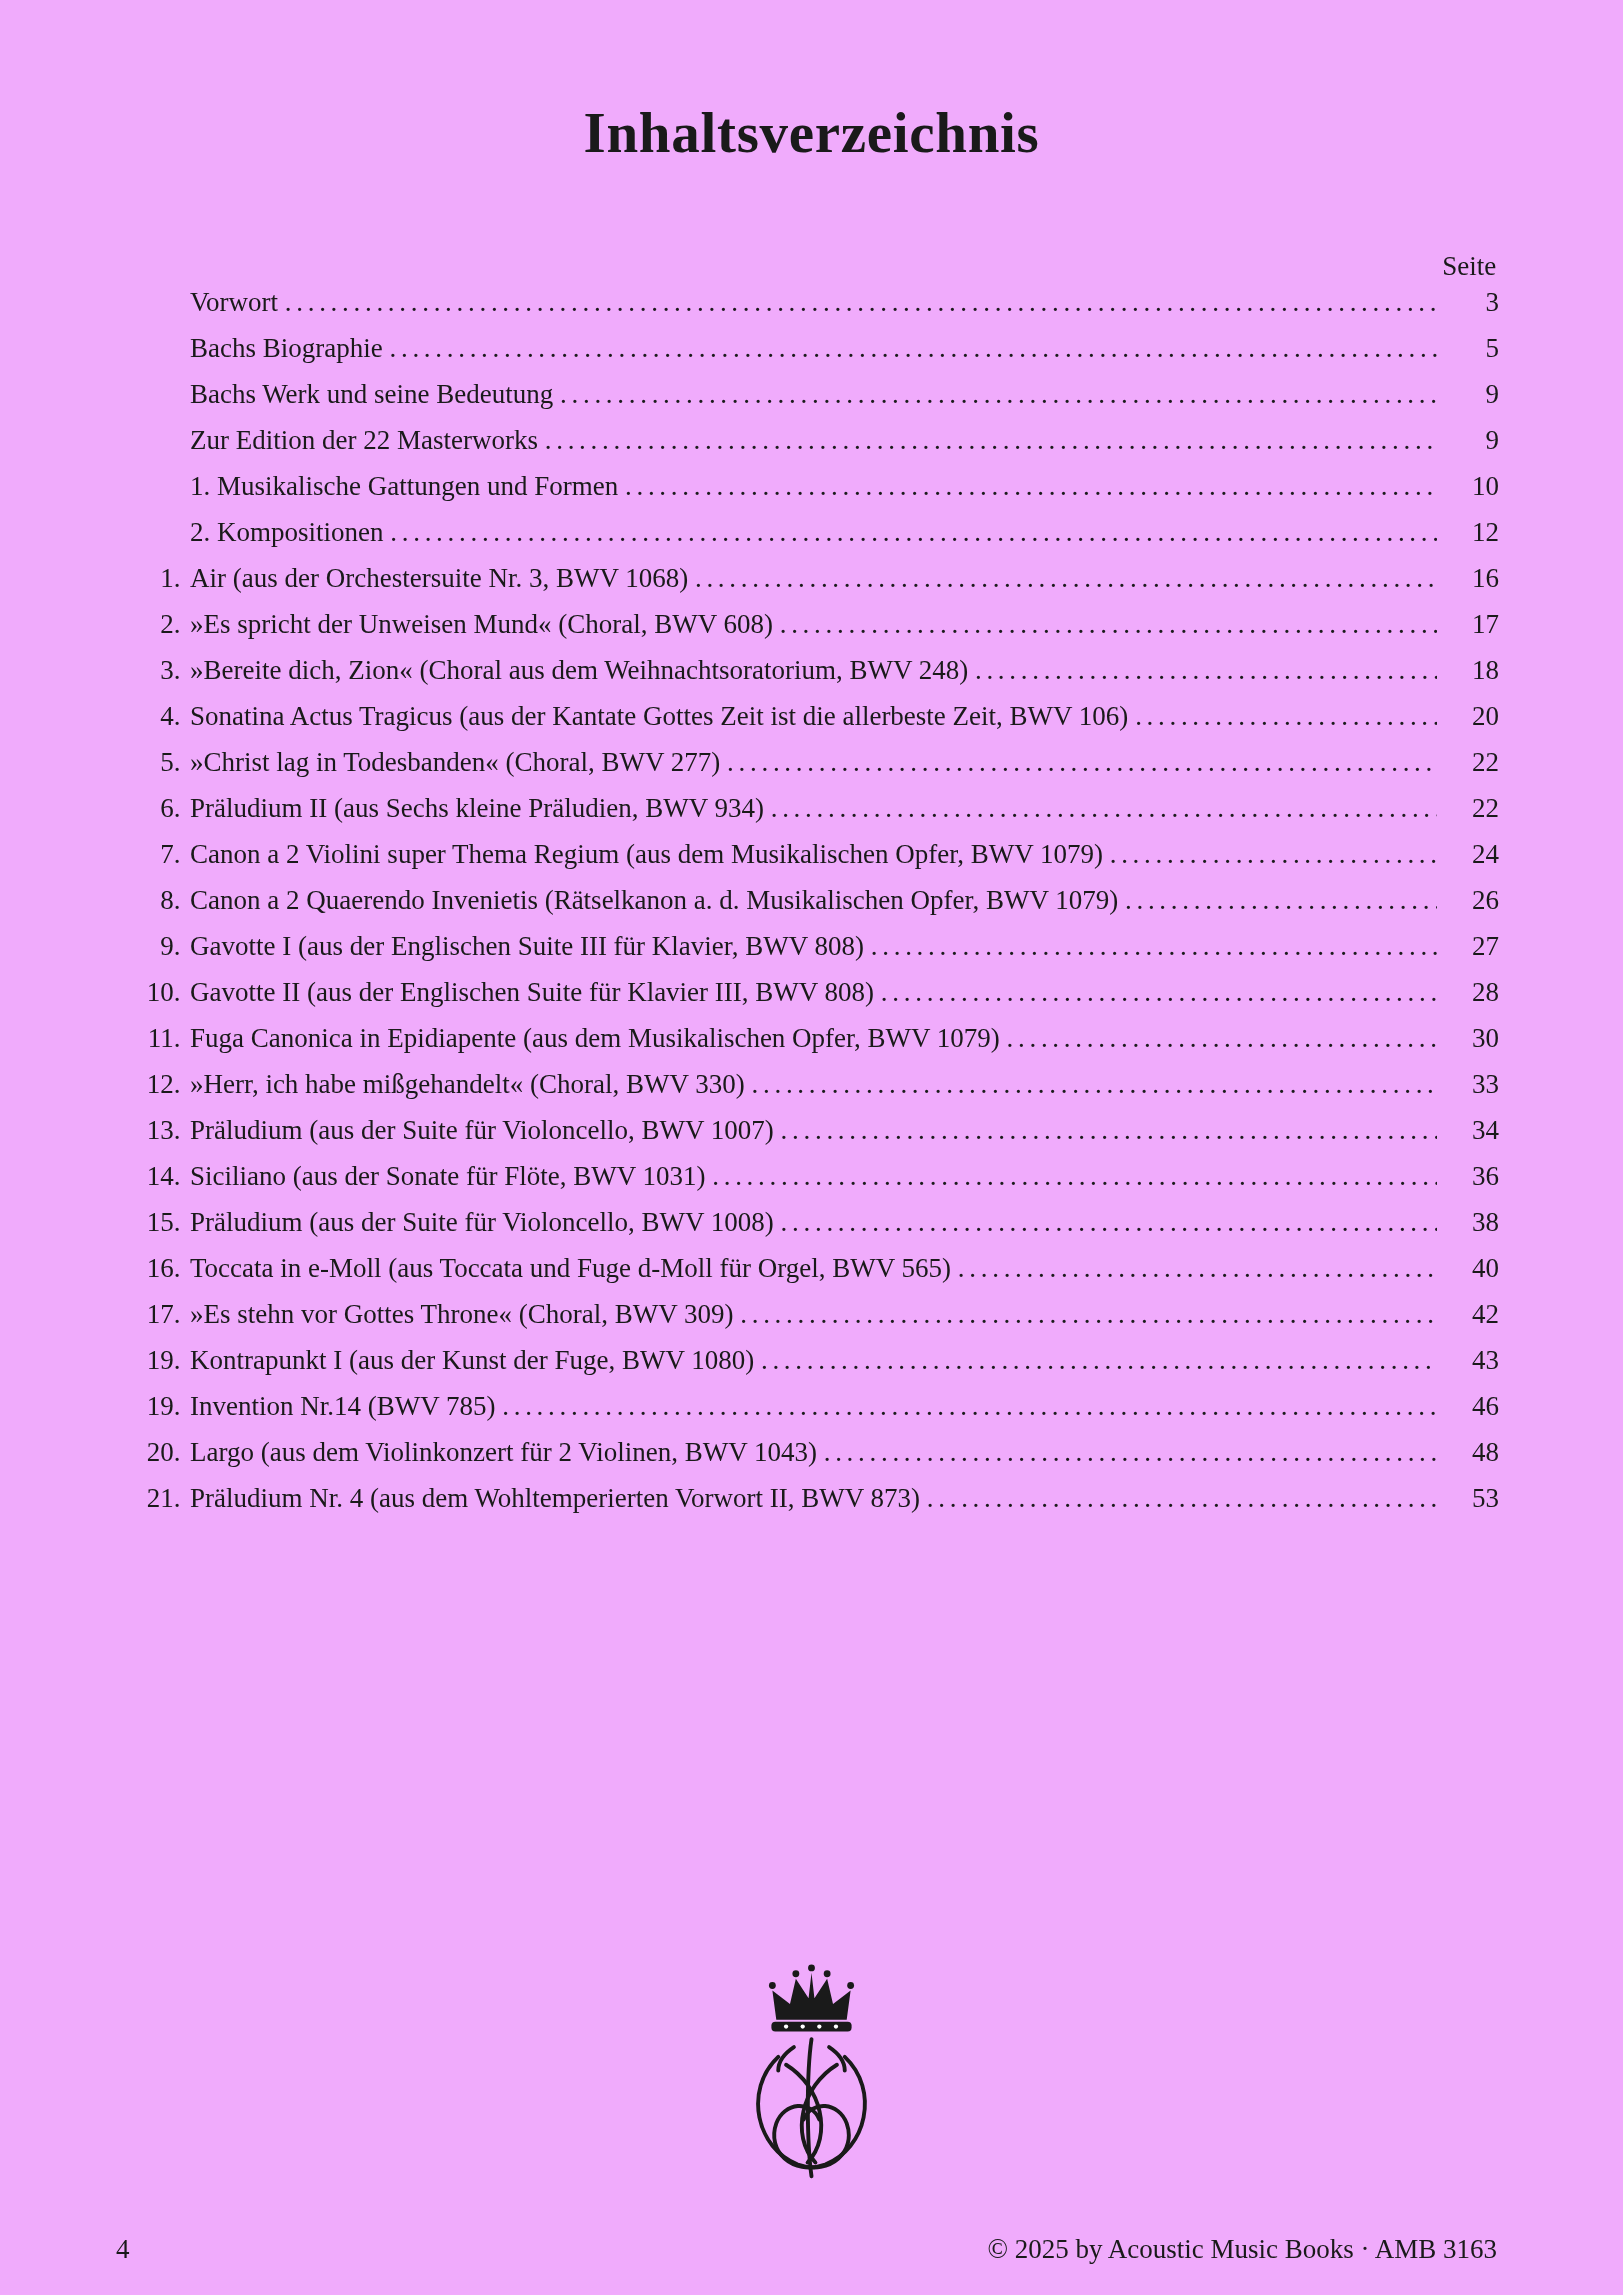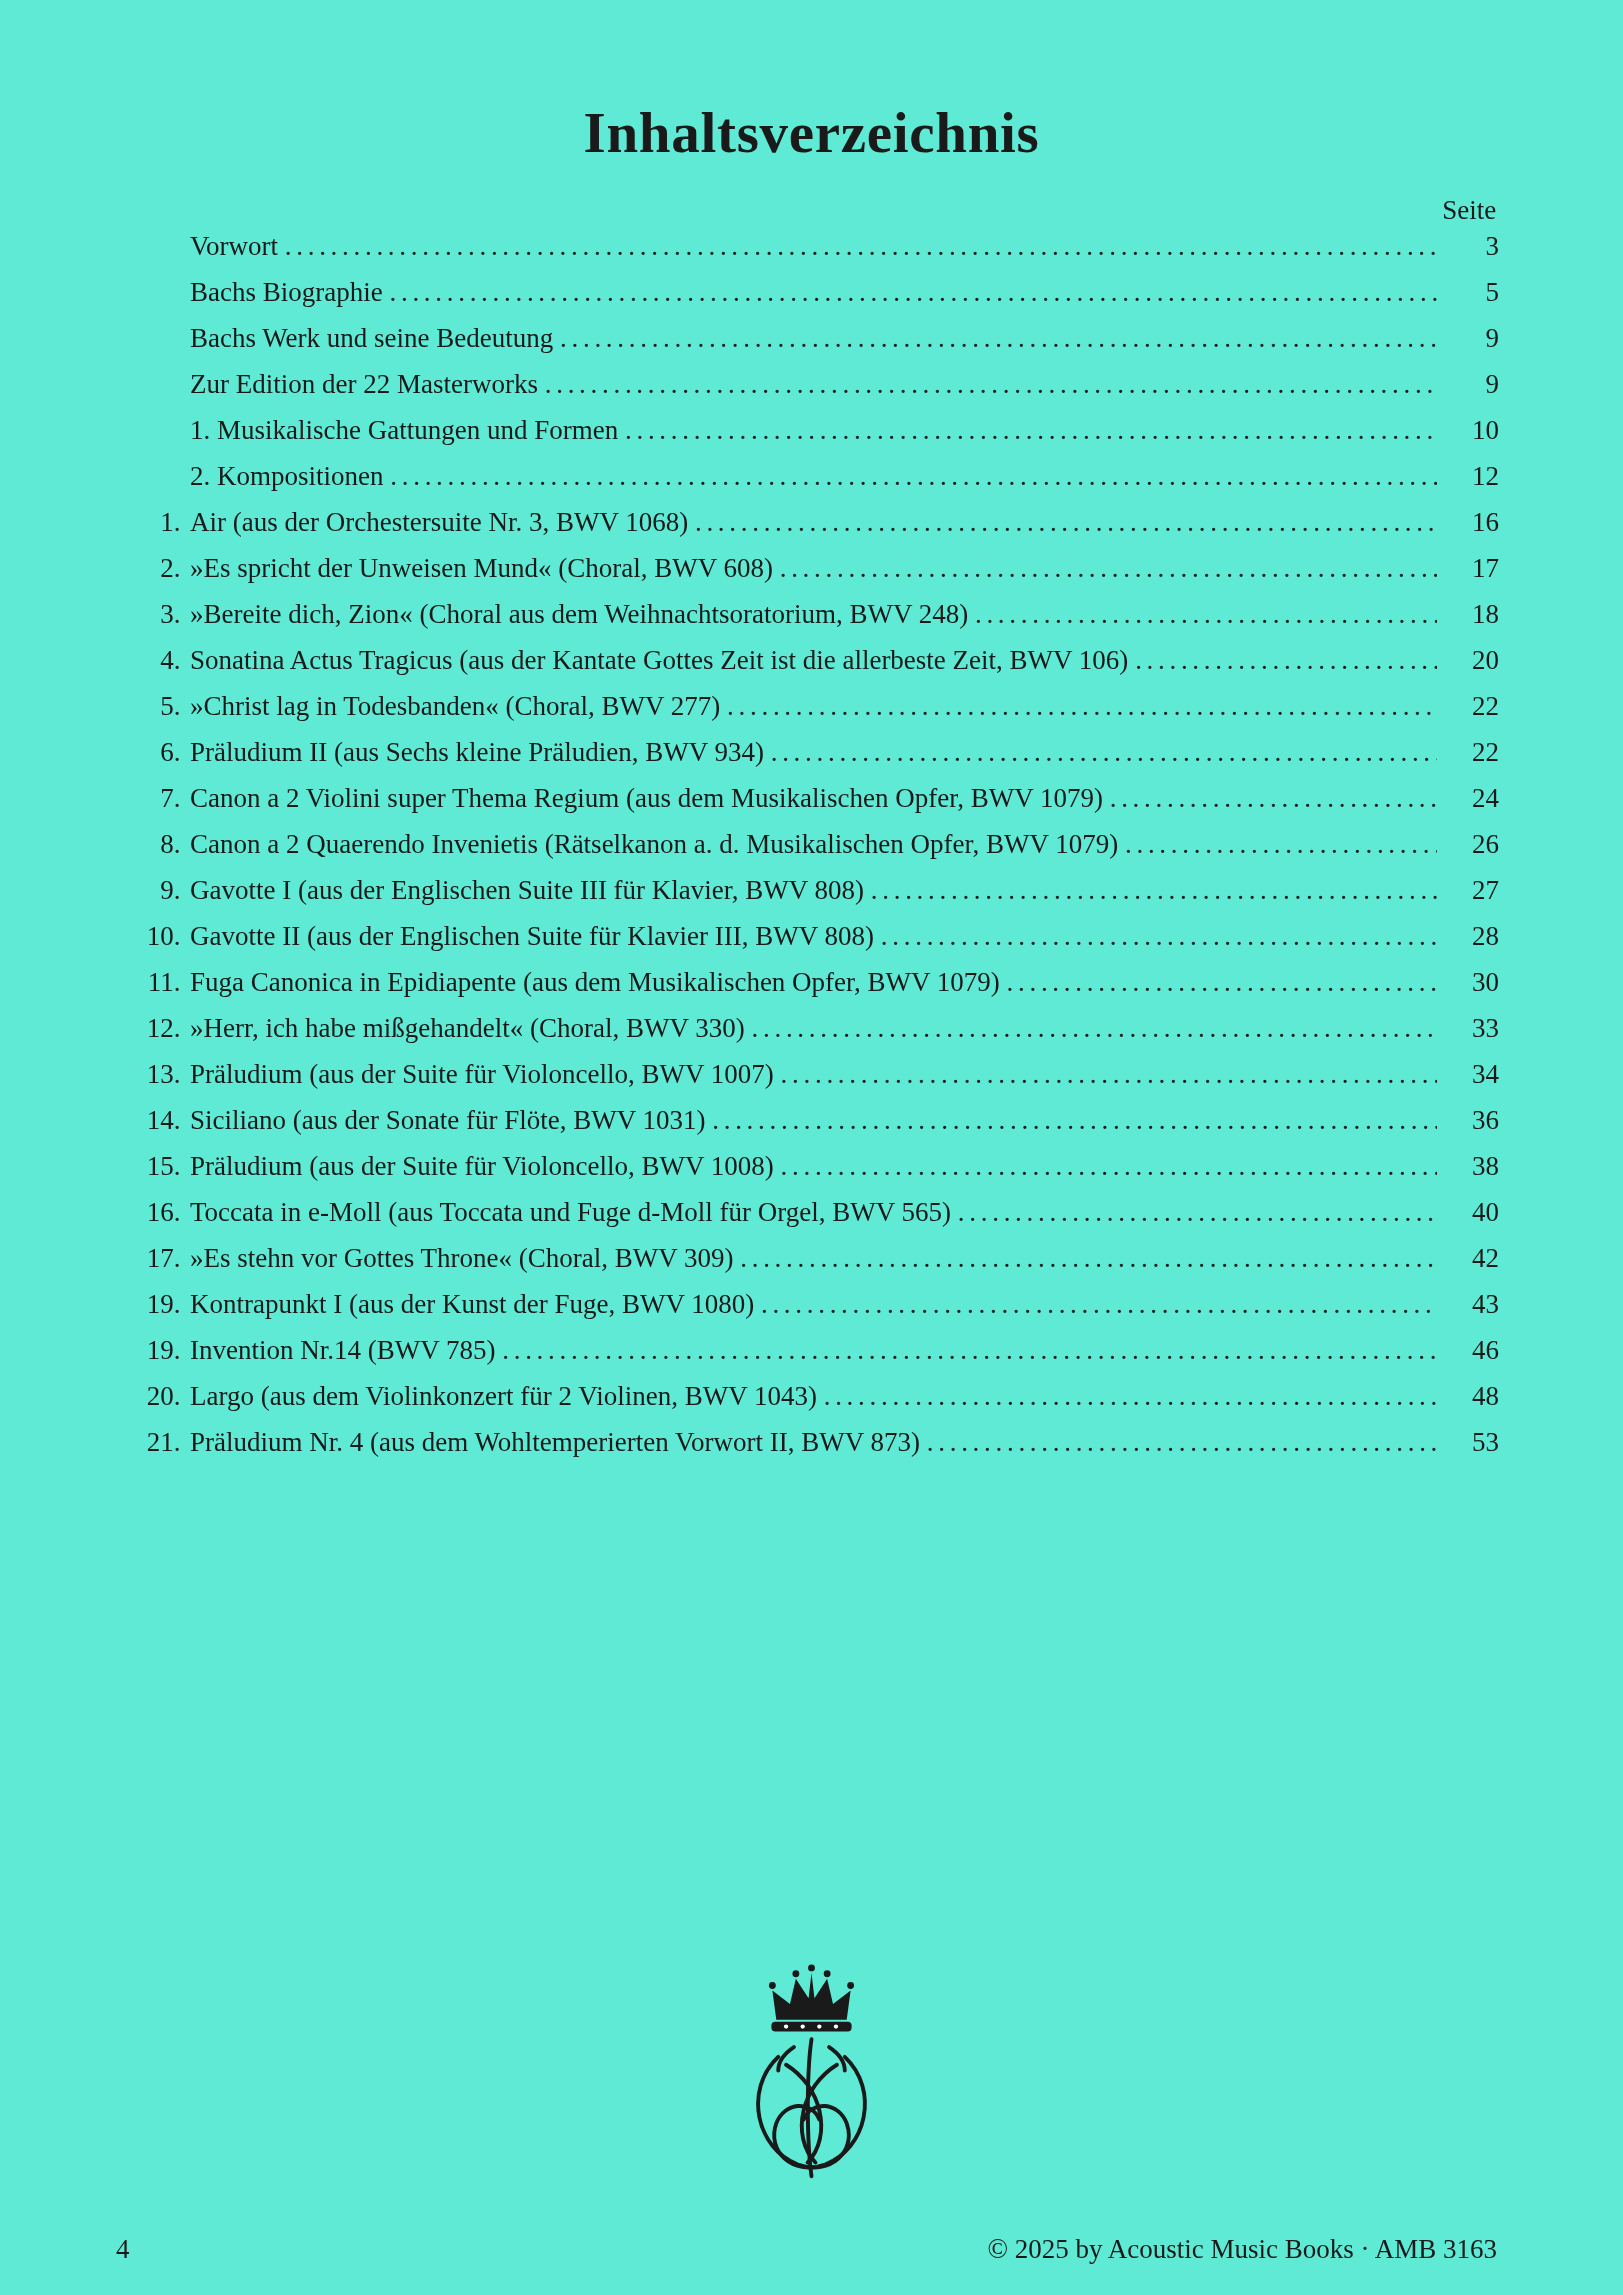--- a/index.html
+++ b/index.html
@@ -6,33 +6,33 @@
   html,body { background:#ffffff; }
   body {
     width:1623px; height:2295px;
     font-family:"Liberation Serif", serif;
     color:#1a1a1a;
   }
   .page {
     position:relative;
     width:1623px; height:2295px;
     padding:100px 124px 0 124px;
-    background:#5eead4;
+    background:#f0abfc;
     overflow:hidden;
   }
   .title {
     text-align:center;
     font-size:57px;
     font-weight:bold;
     letter-spacing:0.7px;
   }
   .seite {
     text-align:right;
     font-size:27px;
-    margin-top:30px;
+    margin-top:86px;
     padding-right:2.7px;
   }
   .toc {
     margin-top:5px;
     font-size:27px;
   }
   .row {
     display:flex;
     align-items:baseline;
     height:46px;

